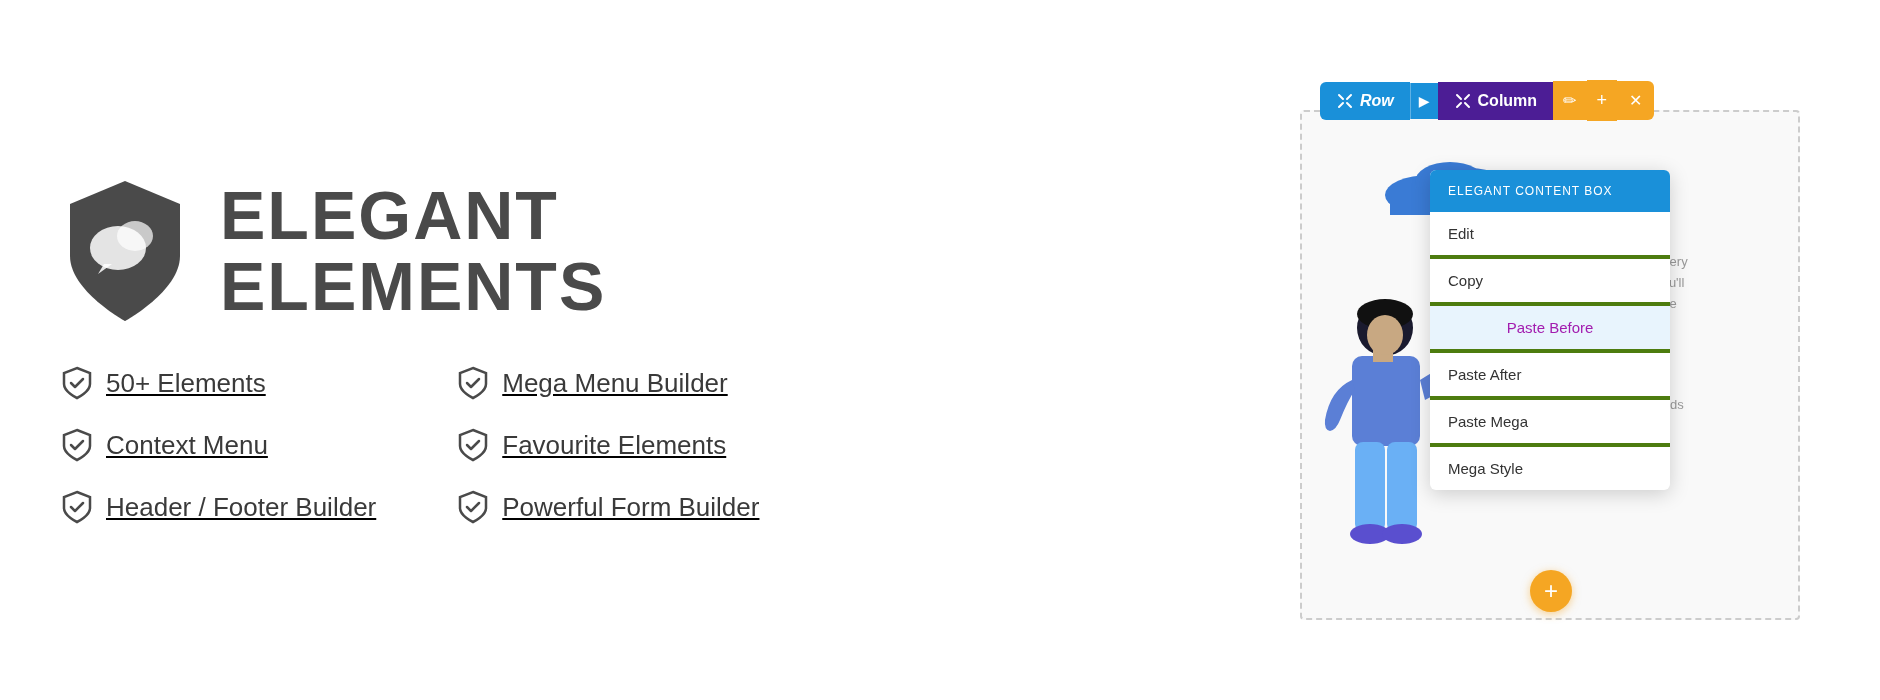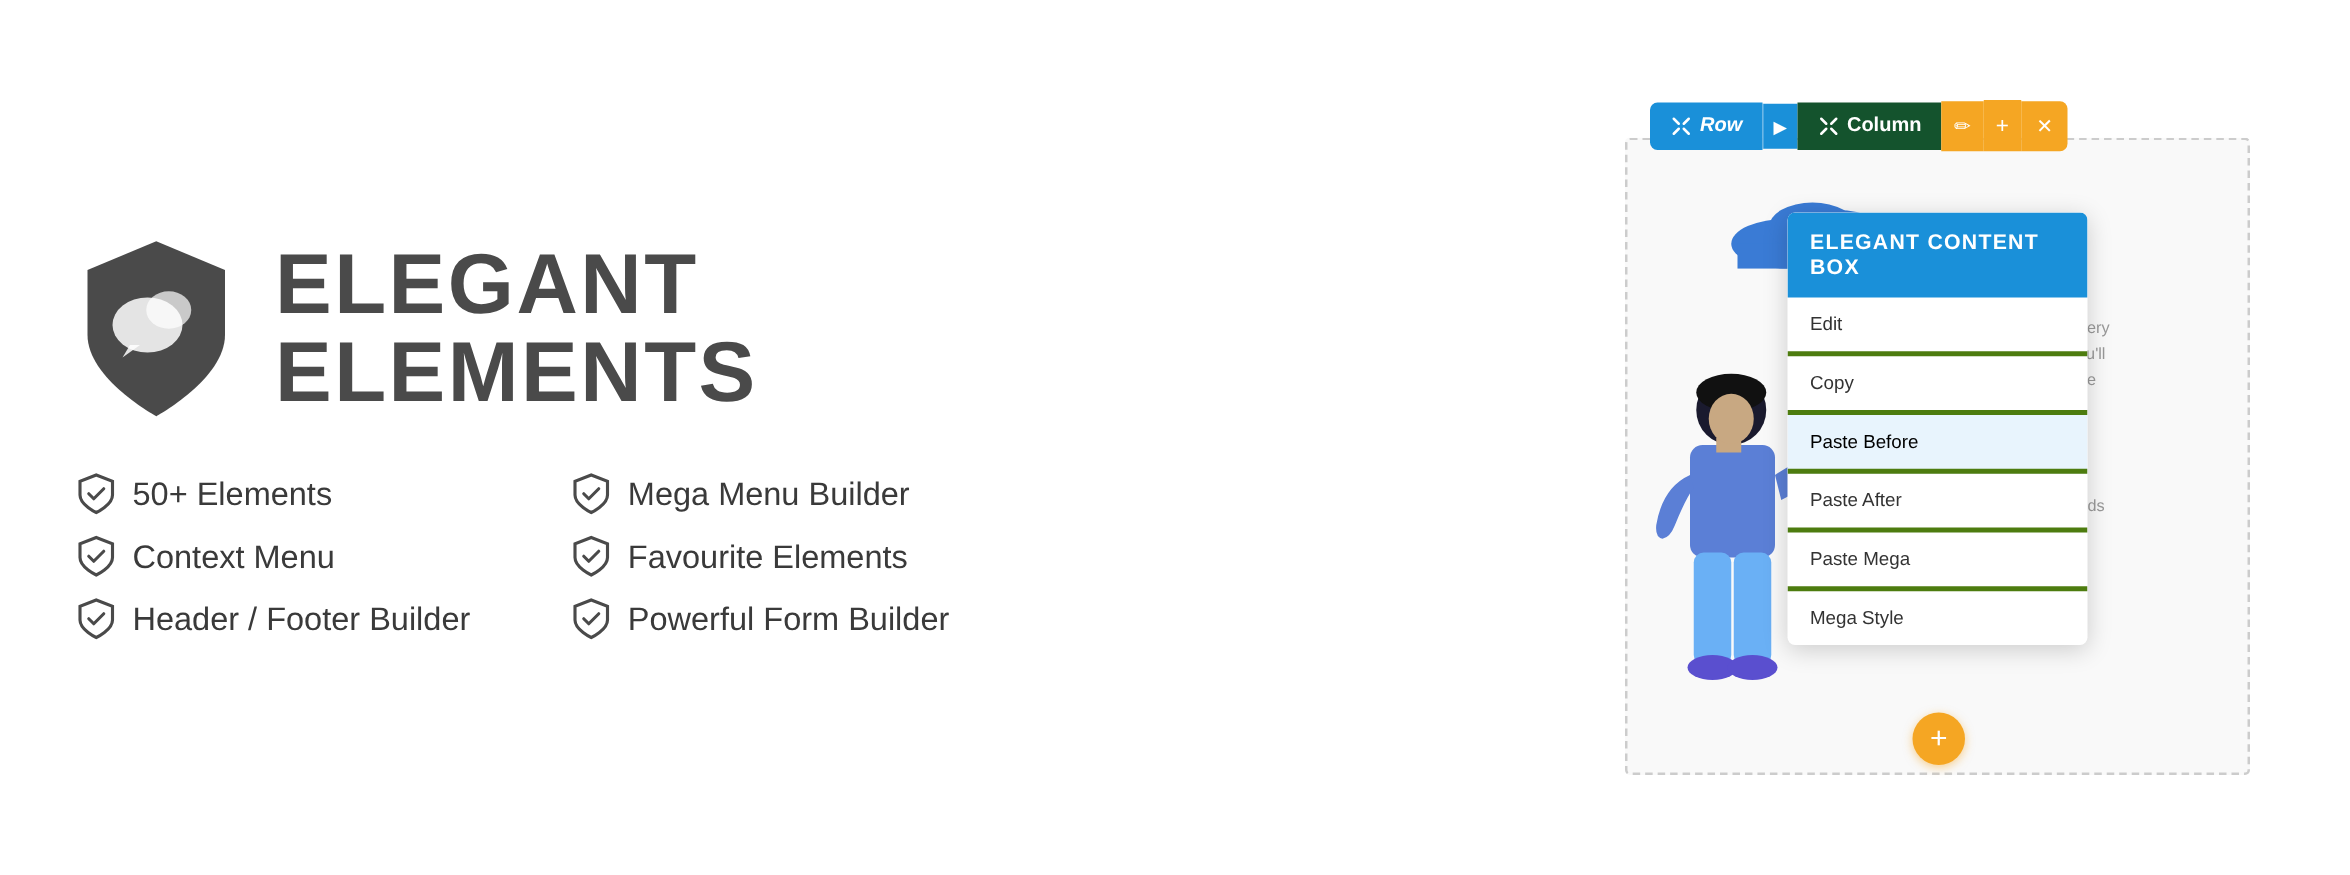--- a/index.html
+++ b/index.html
@@ -52,22 +52,23 @@
       font-size: 68px;
       font-weight: 900;
       color: #4a4a4a;
       line-height: 1.05;
       letter-spacing: 2px;
     }
 
     .features-grid {
       display: grid;
       grid-template-columns: 1fr 1fr;
-      gap: 16px 80px;
+      gap: 28px 80px;
       margin-top: 10px;
+      text-decoration: underline;
     }
 
     .feature-item {
       display: flex;
       align-items: center;
       gap: 12px;
       font-size: 26px;
       color: #3a3a3a;
       font-weight: 500;
     }
@@ -136,21 +137,21 @@
     .toolbar-arrow {
       background: #1a90d9;
       color: #fff;
       padding: 10px 8px;
       font-size: 14px;
       cursor: pointer;
       border-left: 1px solid rgba(255,255,255,0.3);
     }
 
     .toolbar-column-btn {
-      background: #14532d;
+      background: #4c1d95;
       color: #fff;
       display: flex;
       align-items: center;
       gap: 6px;
       padding: 10px 16px;
       font-size: 16px;
       font-weight: 600;
       cursor: pointer;
     }
 
@@ -200,41 +201,42 @@
       border-radius: 6px;
       box-shadow: 0 4px 20px rgba(0,0,0,0.18);
       overflow: hidden;
       z-index: 20;
     }
 
     .context-menu-header {
       background: #1a90d9;
       color: #fff;
       padding: 14px 18px;
-      font-size: 17px;
-      font-weight: 700;
+      font-size: 12px;
+      font-weight: 400;
       letter-spacing: 1px;
       text-transform: uppercase;
     }
 
     .context-menu-item {
       padding: 13px 18px;
       font-size: 15px;
       color: #333;
       cursor: pointer;
       border-bottom: 4px solid #4d7c0f;
     }
 
     .context-menu-item:last-child {
       border-bottom: none;
     }
 
     .context-menu-item.active {
       background: #e8f4fd;
-      color: #000000;
+      color: #a21caf;
+      text-align: center;
     }
 
     
     .add-float-btn {
       position: absolute;
       bottom: 28px;
       left: 270px;
       width: 42px;
       height: 42px;
       background: #f5a623;

